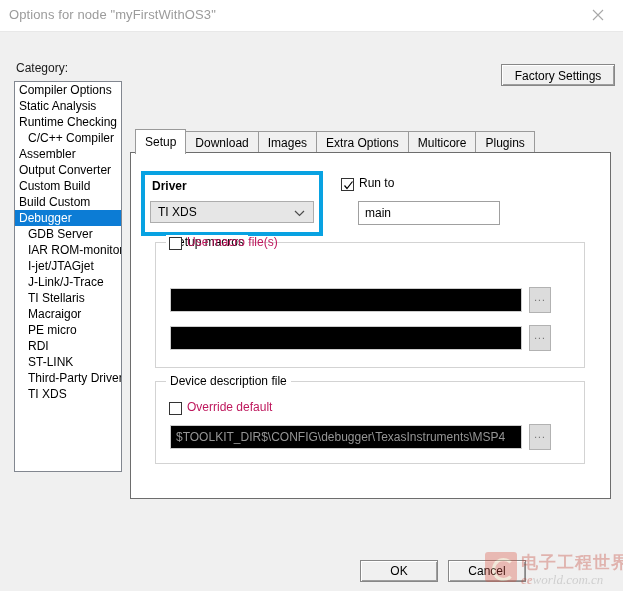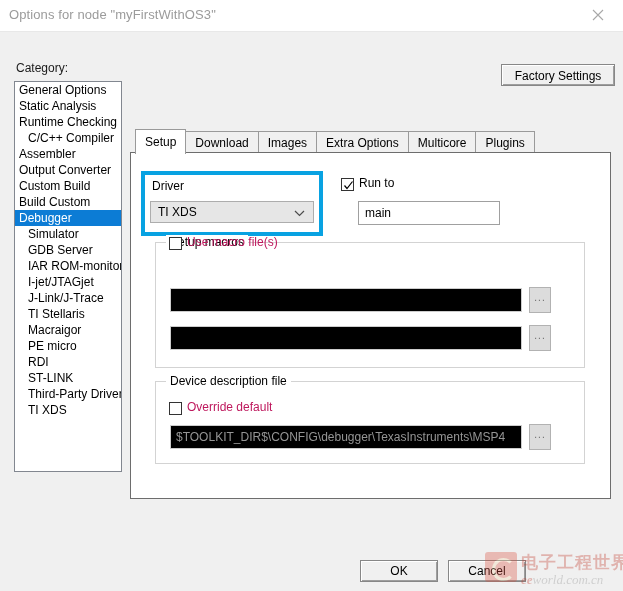--- a/index.html
+++ b/index.html
@@ -136,20 +136,21 @@
     width: 182px; height: 65px;
     border: 4px solid #08a2e2;
     box-sizing: border-box;
     background: transparent;
   }
   #driver-label {
     position: absolute;
     left: 152px; top: 179px;
     font-size: 12px;
     color: #000;
+    font-weight: bold;
   }
   #driver-select {
     position: absolute;
     left: 150px; top: 201px;
     width: 164px; height: 22px;
     background: #e6e6e6;
     border: 1px solid #adadad;
     box-sizing: border-box;
     cursor: default;
   }
@@ -337,30 +338,29 @@
   <div id="title-text">Options for node "myFirstWithOS3"</div>
   <div id="close-btn">
     <svg width="12" height="12" viewBox="0 0 12 12">
       <path d="M1 1 L11 11 M11 1 L1 11" stroke="#a8a8a8" stroke-width="1.1" fill="none"></path>
     </svg>
   </div>
 </div>
 
 <div id="category-label">Category:</div>
 <div id="category-list">
-    <div class="cat-item">General Options</div>
+    <div class="cat-item">Compiler Options</div>
     <div class="cat-item">Static Analysis</div>
     <div class="cat-item">Runtime Checking</div>
     <div class="cat-item indent">C/C++ Compiler</div>
     <div class="cat-item">Assembler</div>
     <div class="cat-item">Output Converter</div>
     <div class="cat-item">Custom Build</div>
     <div class="cat-item">Build Custom</div>
     <div class="cat-item selected">Debugger</div>
-    <div class="cat-item indent">Simulator</div>
     <div class="cat-item indent">GDB Server</div>
     <div class="cat-item indent">IAR ROM-monitor</div>
     <div class="cat-item indent">I-jet/JTAGjet</div>
     <div class="cat-item indent">J-Link/J-Trace</div>
     <div class="cat-item indent">TI Stellaris</div>
     <div class="cat-item indent">Macraigor</div>
     <div class="cat-item indent">PE micro</div>
     <div class="cat-item indent">RDI</div>
     <div class="cat-item indent">ST-LINK</div>
     <div class="cat-item indent">Third-Party Driver</div>

